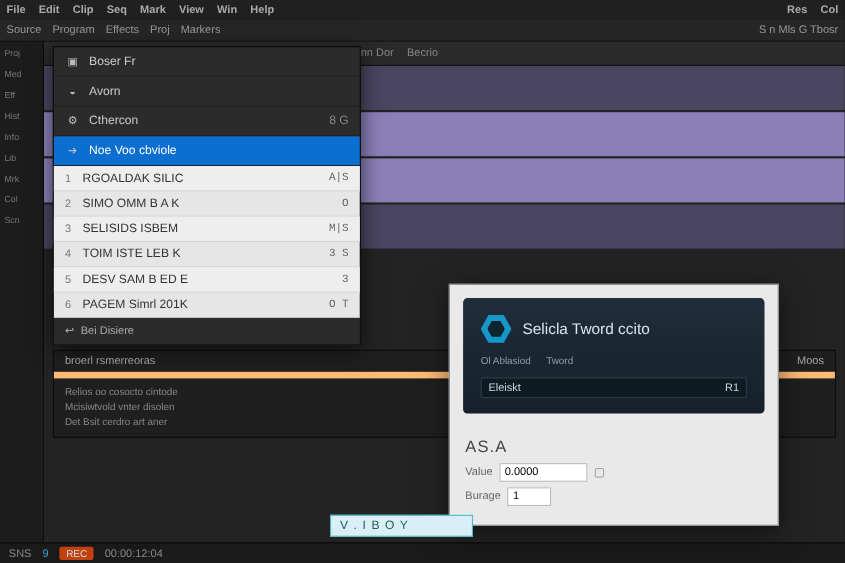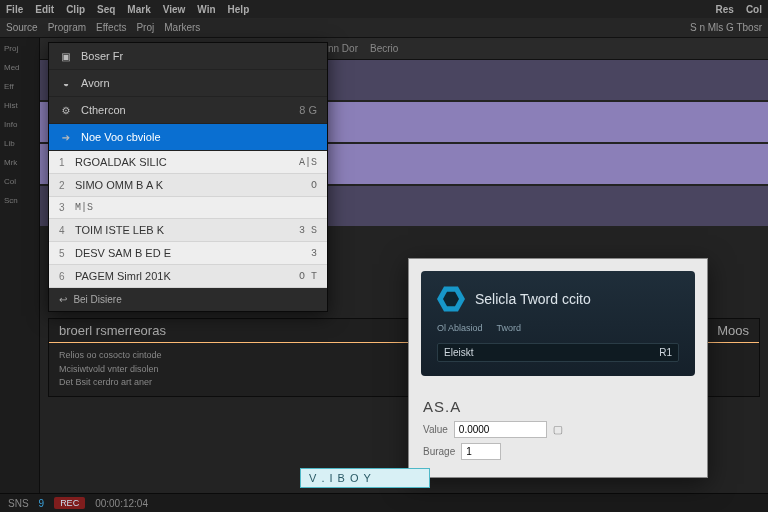--- a/index.html
+++ b/index.html
@@ -21,36 +21,36 @@
   .dd-section .icon { width: 14px; height: 14px; display: inline-flex; align-items: center; justify-content: center; color: #bbb; font-size: 10px; }
   .dd-section.sel { background: #0a6fd1; color: #fff; }
   .dd-list { background: #e6e6e6; color: #333; }
   .dd-row { display: flex; align-items: center; padding: 5px 10px; border-bottom: 1px solid #d4d4d4; font-size: 11px; }
   .dd-row:nth-child(odd){ background:#eee; }
   .dd-row .num { width: 16px; color: #777; font-size: 10px; }
   .dd-row .txt { flex: 1; }
   .dd-row .code { color: #666; font-size: 10px; font-family: Liberation Mono, monospace; }
   .dd-foot { padding: 6px 10px; background: #2b2b2b; color: #aaa; font-size: 10px; display:flex; align-items:center; gap:6px;}
   .bottom-panel { position: absolute; left: 8px; right: 8px; top: 280px; background: #1f1f1f; border: 1px solid #0c0c0c; z-index: 15; }
-  .bp-head { padding: 4px 10px; font-size: 13px; color: #aaa; border-bottom: 1px solid #fdba74; display:flex; justify-content:space-between;}
+  .bp-head { padding: 4px 10px; font-size: 10px; color: #aaa; border-bottom: 6px solid #fdba74; display:flex; justify-content:space-between;}
   .bp-body { padding: 6px 10px; font-size: 9px; color: #888; line-height: 1.5; }
   .dialog { position: absolute; top: 220px; right: 60px; width: 300px; background: #e9e9e9; border: 1px solid #888; box-shadow: 0 6px 24px rgba(0,0,0,0.5); z-index: 40; }
   .dialog-card { background: linear-gradient(180deg,#1f2e3a,#15202a); margin: 12px; border-radius: 4px; padding: 14px 16px; color: #cfd8df; }
   .dialog-card .logo { display:flex; align-items:center; gap:10px; margin-bottom:10px;}
   .hex { width: 28px; height: 28px; background:#1797c9; clip-path: polygon(25% 5%,75% 5%,100% 50%,75% 95%,25% 95%,0 50%); position:relative;}
   .hex::after{content:""; position:absolute; inset:6px; background:#0e2530; clip-path: polygon(25% 5%,75% 5%,100% 50%,75% 95%,25% 95%,0 50%);}
   .dialog-card .title { font-size: 14px; color:#dce4ea; }
   .dialog-card .meta { font-size: 9px; color:#8aa0ad; margin-bottom:10px; display:flex; gap:14px;}
   .dialog-card .field { background:#0f1b22; border:1px solid #2a3c46; border-radius:2px; padding:3px 6px; font-size:10px; display:flex; justify-content:space-between;}
   .dialog-body { padding: 4px 14px 12px; }
   .dialog-body .big { font-size: 15px; color:#444; letter-spacing:1px; margin:6px 0;}
   .dialog-body .row { display:flex; align-items:center; gap:6px; margin:5px 0;}
-  .dialog-body input { border:1px solid #bbb; padding:2px 4px; font-size:10px; width:93px;}
+  .dialog-body input { border:1px solid #bbb; padding:2px 4px; font-size:10px; width:80px;}
   .status { position:absolute; bottom:0; left:0; right:0; height:19px; background:#1a1a1a; border-top:1px solid #0a0a0a; display:flex; align-items:center; padding:0 8px; gap:10px; font-size:10px; color:#888; z-index:5;}
-  .chip { background:#7f1d1d; color:#cde; padding:1px 6px; border-radius:2px; font-size:9px;}
+  .chip { background:#c2410c; color:#cde; padding:1px 6px; border-radius:2px; font-size:9px;}
   .tc-input { position:absolute; bottom:24px; left:260px; z-index:50;text-decoration:underline;}
   .tc-input input{ background:#d8f0f5; border:1px solid #4fb8c7; color:#2a5a66; padding:3px 8px; font-size:11px; width:130px; letter-spacing:1px;}
 </style>
 </head>
 <body>
 
 <div class="top-menu">
   <span>File</span>
   <span>Edit</span>
   <span>Clip</span>
@@ -129,20 +129,21 @@
             <span class="txt">RGOALDAK SILIC</span>
             <span class="code">A|S</span>
           </div>
         <div class="dd-row">
             <span class="num">2</span>
             <span class="txt">SIMO OMM B A K</span>
             <span class="code">O</span>
           </div>
         <div class="dd-row">
             <span class="num">3</span>
+            <span class="txt">SELISIDS ISBEM</span>
             <span class="code">M|S</span>
           </div>
         <div class="dd-row">
             <span class="num">4</span>
             <span class="txt">TOIM ISTE LEB K</span>
             <span class="code">3 S</span>
           </div>
         <div class="dd-row">
             <span class="num">5</span>
             <span class="txt">DESV SAM B ED E</span>

